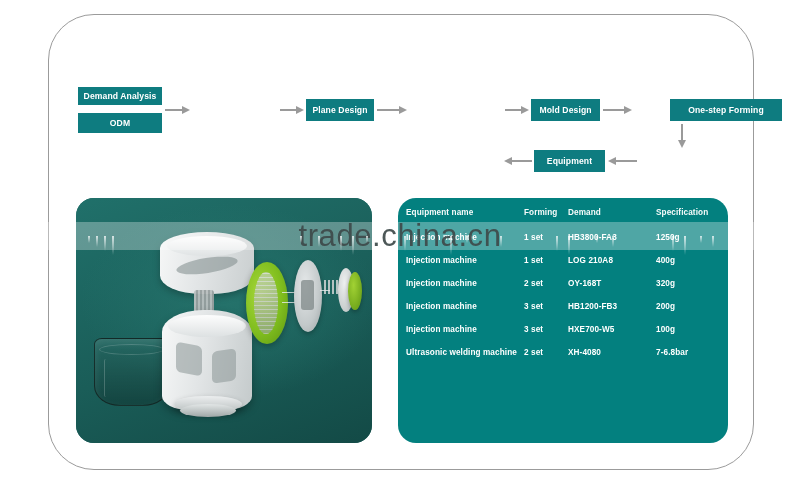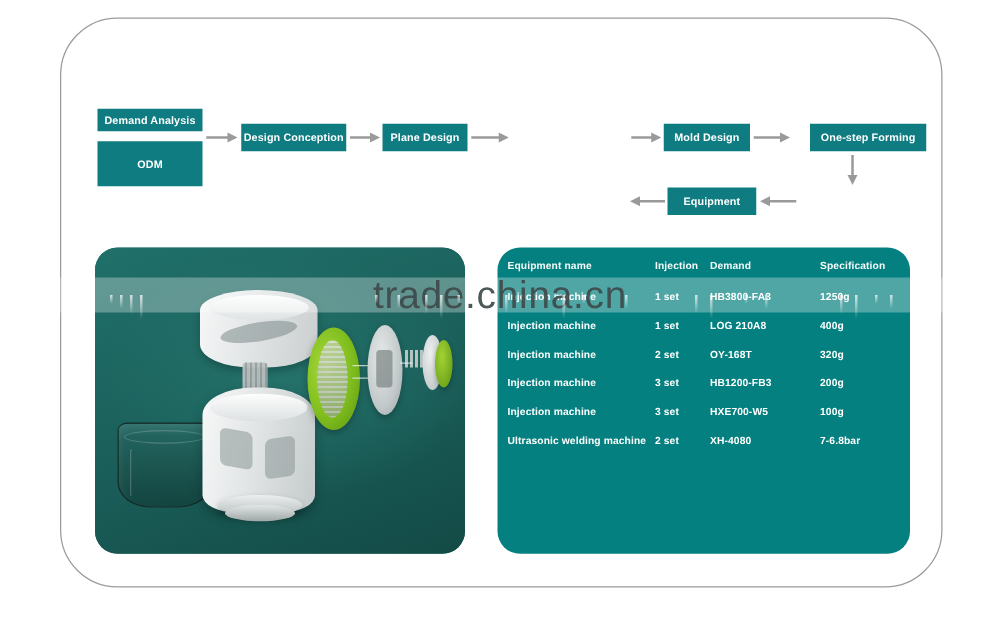--- a/index.html
+++ b/index.html
@@ -49,26 +49,26 @@
     background: #0e7c80;
     display: flex; align-items: center; justify-content: center;
     color: #ffffff;
     font-size: 8.6px;
     font-weight: bold;
     white-space: nowrap;
     letter-spacing: .1px;
   }
 
   .fb-demand   { left: 78px;  top: 87px;  width: 84px;  height: 18px; }
-  .fb-odm      { left: 78px;  top: 113px; width: 84px;  height: 36px; }
+  .fb-odm      { left: 78px;  top: 113px; width: 84px;  height: 20px; }
   .fb-concept  { left: 193px; top: 99px;  width: 84px;  height: 22px; }
   .fb-plane    { left: 306px; top: 99px;  width: 68px;  height: 22px; }
   .fb-3d       { left: 409px; top: 99px;  width: 93px;  height: 22px; }
   .fb-mold-d   { left: 531px; top: 99px;  width: 69px;  height: 22px; }
-  .fb-onestep  { left: 648px; top: 99px;  width: 93px;  height: 22px; }
+  .fb-onestep  { left: 670px; top: 99px;  width: 112px;  height: 22px; }
 
   .fb-moldmake { left: 639px; top: 150px; width: 87px;  height: 22px; }
   .fb-market   { left: 534px; top: 150px; width: 71px;  height: 22px; }
   .fb-mass     { left: 412px; top: 150px; width: 89px;  height: 22px; }
 
   
   .arrow-r, .arrow-l {
     position: absolute;
     height: 10px;
     display: block;
@@ -402,23 +402,20 @@
 <div id="stage">
 
   <div class="outer-frame"></div>
 
 
   <div class="flow-box fb-demand">
     <span>Demand Analysis</span>
   </div>
   <div class="flow-box fb-odm">
     <span>ODM</span>
-  </div>
-  <div class="flow-box fb-concept">
-    <span>Design Conception</span>
   </div>
   <div class="flow-box fb-plane">
     <span>Plane Design</span>
   </div>
   <div class="flow-box fb-mold-d">
     <span>Mold Design</span>
   </div>
   <div class="flow-box fb-onestep">
     <span>One-step Forming</span>
   </div>
@@ -481,21 +478,21 @@
       <div class="lead ld3"></div>
       <div class="small-disc"></div>
       <div class="green-knob"></div>
     </div>
   </div>
 
   <div class="table-panel">
     <div class="tbl">
       <div class="tbl-row tbl-head">
         <span class="c c0">Equipment name</span>
-        <span class="c c1">Injection</span>
+        <span class="c c1">Forming</span>
         <span class="c c2">Demand</span>
         <span class="c c3">Specification</span>
       </div>
 
       <div class="tbl-row">
         <span class="c0">Injection machine</span>
         <span class="c1">1 set</span>
         <span class="c2">HB3800-FA3</span>
         <span class="c3">1250g</span>
       </div>

